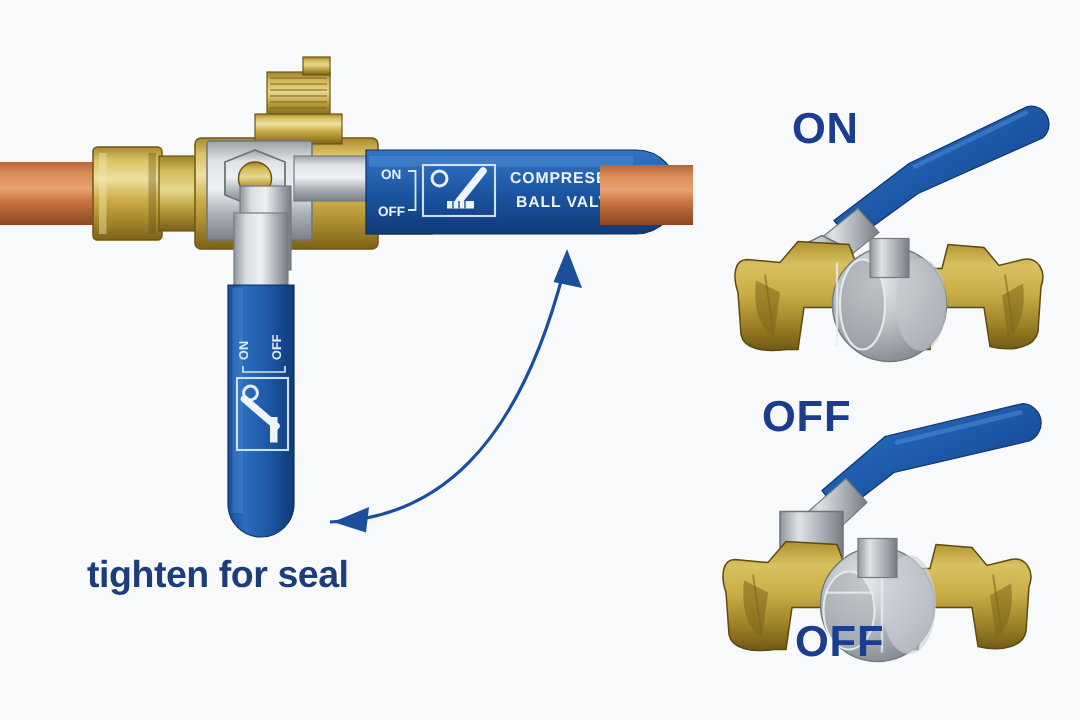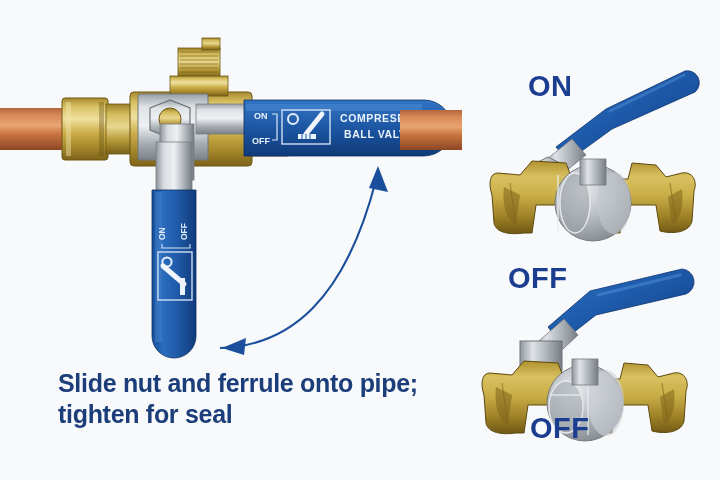--- a/index.html
+++ b/index.html
@@ -194,21 +194,20 @@
     </g>
   </svg>
 
   <svg class="abs" style="left:180px;top:150px;" width="250" height="220" viewBox="0 0 250 220">
     <path d="M40 198 C 110 196 165 150 196 30" fill="none" stroke="#1b4f9c" stroke-width="2.1"></path>
     <polygon points="42,198 66,188 64,205" fill="#1b4f9c"></polygon>
     <polygon points="198,16 208,42 189,38" fill="#1b4f9c"></polygon>
   </svg>
 
   <div id="caption" class="abs">
-    <div>Slide nut and ferrule onto pipe;</div>
     <div>tighten for seal</div>
   </div>
 
   <div class="abs bigstate" id="label-on">ON</div>
 
   <svg class="abs" style="left:480px;top:55px;" width="240" height="185" viewBox="0 0 240 185">
     <defs>
       <linearGradient id="cbrass" x1="0" y1="0" x2="0" y2="1">
         <stop offset="0%" stop-color="#b0912f"></stop>
         <stop offset="22%" stop-color="#d9c160"></stop>

